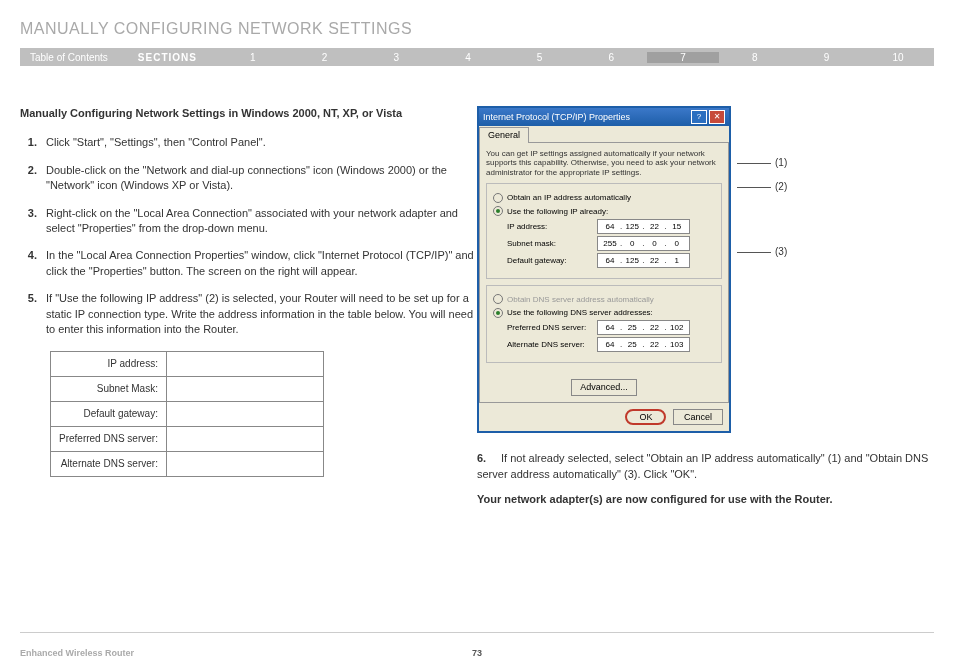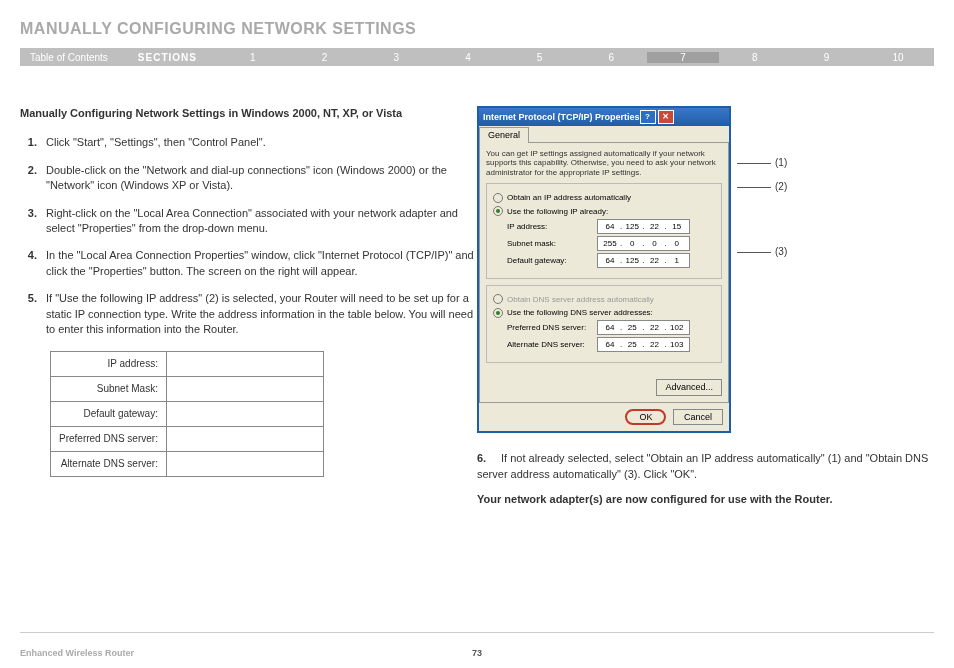--- a/index.html
+++ b/index.html
@@ -1,55 +1,55 @@
 <!DOCTYPE html>
 <html><head>
 <meta charset="utf-8">
 <style>
   html,body{margin:0;padding:0;font-family:Arial,Helvetica,sans-serif;background:#fff;color:#333}
   .page{width:914px;height:628px;margin:0 auto;padding:20px;position:relative;box-sizing:content-box}
-  .page-title{font-size:16px;font-weight:bold;color:#a9a9a9;letter-spacing:.5px;margin:0 0 10px}
+  .page-title{font-size:16px;font-weight:normal;color:#a9a9a9;letter-spacing:.5px;margin:0 0 10px}
   .sections-bar{display:flex;align-items:center;background:#bfbfbf;color:#fff;font-size:10px;height:18px}
   .sections-bar .toc{padding:0 10px;white-space:nowrap}
   .sections-bar .lab{padding:0 20px;font-weight:bold;letter-spacing:1px}
   .sections-bar .num{flex:1;text-align:center}
   .sections-bar .num.active{background:#a0a0a0}
   .body{display:flex;margin-top:40px}
   .left{flex:1;font-size:11px;line-height:1.4}
   .right{flex:1;font-size:11px;line-height:1.4}
   .sub-heading{font-weight:bold;margin:0 0 14px}
   ol.steps{margin:0;padding:0 0 0 20px}
   ol.steps>li{margin-bottom:12px;padding-left:6px}
   ol.steps>li::marker{font-weight:bold}
   .addr-table{margin:14px 0 0 30px;border-collapse:collapse}
   .addr-table td{border:1px solid #888;padding:5px 8px;font-size:10px;text-align:right;white-space:nowrap}
   .addr-table td.val{width:140px}
   .dialog-area{display:flex;align-items:flex-start;gap:6px;margin-bottom:18px}
   .dialog{width:250px;border:2px solid #1d5ea8;background:#ece9d8;font-size:9px;color:#000}
-  .titlebar{background:linear-gradient(#3b78c9,#1d5ea8);color:#fff;display:flex;align-items:center;padding:2px 4px;font-size:9px;font-weight:bold}
+  .titlebar{background:linear-gradient(#3b78c9,#1d5ea8);color:#fff;display:flex;align-items:center;justify-content:space-between;padding:2px 4px;font-size:9px;font-weight:normal}
   .titlebar .btns{display:flex;gap:2px}
   .titlebar .btn{width:14px;height:12px;background:#c74a3a;border:1px solid #fff;display:flex;align-items:center;justify-content:center;font-size:8px;line-height:1}
   .titlebar .btn.help{background:#2b6fc0}
   .tabhost{}
   .tab{display:inline-block;background:#ece9d8;border:1px solid #999;border-bottom:none;padding:1px 8px;font-size:9px;position:relative;top:1px}
   .panel{border:1px solid #999;background:#ece9d8;padding:6px;font-size:8px}
   .desc{font-size:8px;margin-bottom:6px;color:#333;line-height:1.2}
   .grp{border:1px solid #bbb;padding:6px 6px 8px;margin-bottom:6px}
   .radio-row{display:flex;align-items:center;gap:4px;margin:2px 0}
   .radio{width:8px;height:8px;border:1px solid #777;border-radius:50%;display:inline-flex;align-items:center;justify-content:center;flex:none}
   .radio.sel::after{content:"";width:4px;height:4px;border-radius:50%;background:#2a7e2a}
   .field-row{display:flex;align-items:center;margin:2px 0 2px 14px}
   .field-row .flab{width:90px}
   .ipbox{display:flex;border:1px solid #888;background:#fff;padding:0 2px;height:13px;align-items:center;font-size:8px}
   .ipbox span{width:20px;text-align:center}
   .ipbox i{font-style:normal}
   .dlg-buttons{text-align:right;padding:6px}
   .dlg-buttons .dbtn{display:inline-block;border:1px solid #888;background:#ece9d8;padding:1px 10px;font-size:9px;margin-left:4px}
   .dlg-buttons .ok{border:2px solid #c0392b;border-radius:10px;padding:0 12px}
-  .adv{text-align:right;margin-top:16px}
+  .adv{text-align:center;margin-top:16px}
   .adv .dbtn{display:inline-block;border:1px solid #888;background:#ece9d8;padding:1px 8px;font-size:9px}
   .callouts{display:flex;flex-direction:column;font-size:10px}
   .callouts div{display:flex;align-items:center}
   .callouts .line{display:inline-block;width:34px;border-top:1px solid #555;margin-right:4px}
   .c1{margin-top:50px}
   .c2{margin-top:10px}
   .c3{margin-top:51px}
   .right p{margin:0 0 10px}
   .footer{position:absolute;bottom:10px;left:20px;right:20px;border-top:1px solid #ccc;padding-top:15px;display:flex;align-items:center;font-size:9px}
   .footer .prod{color:#aaa;font-weight:bold}

